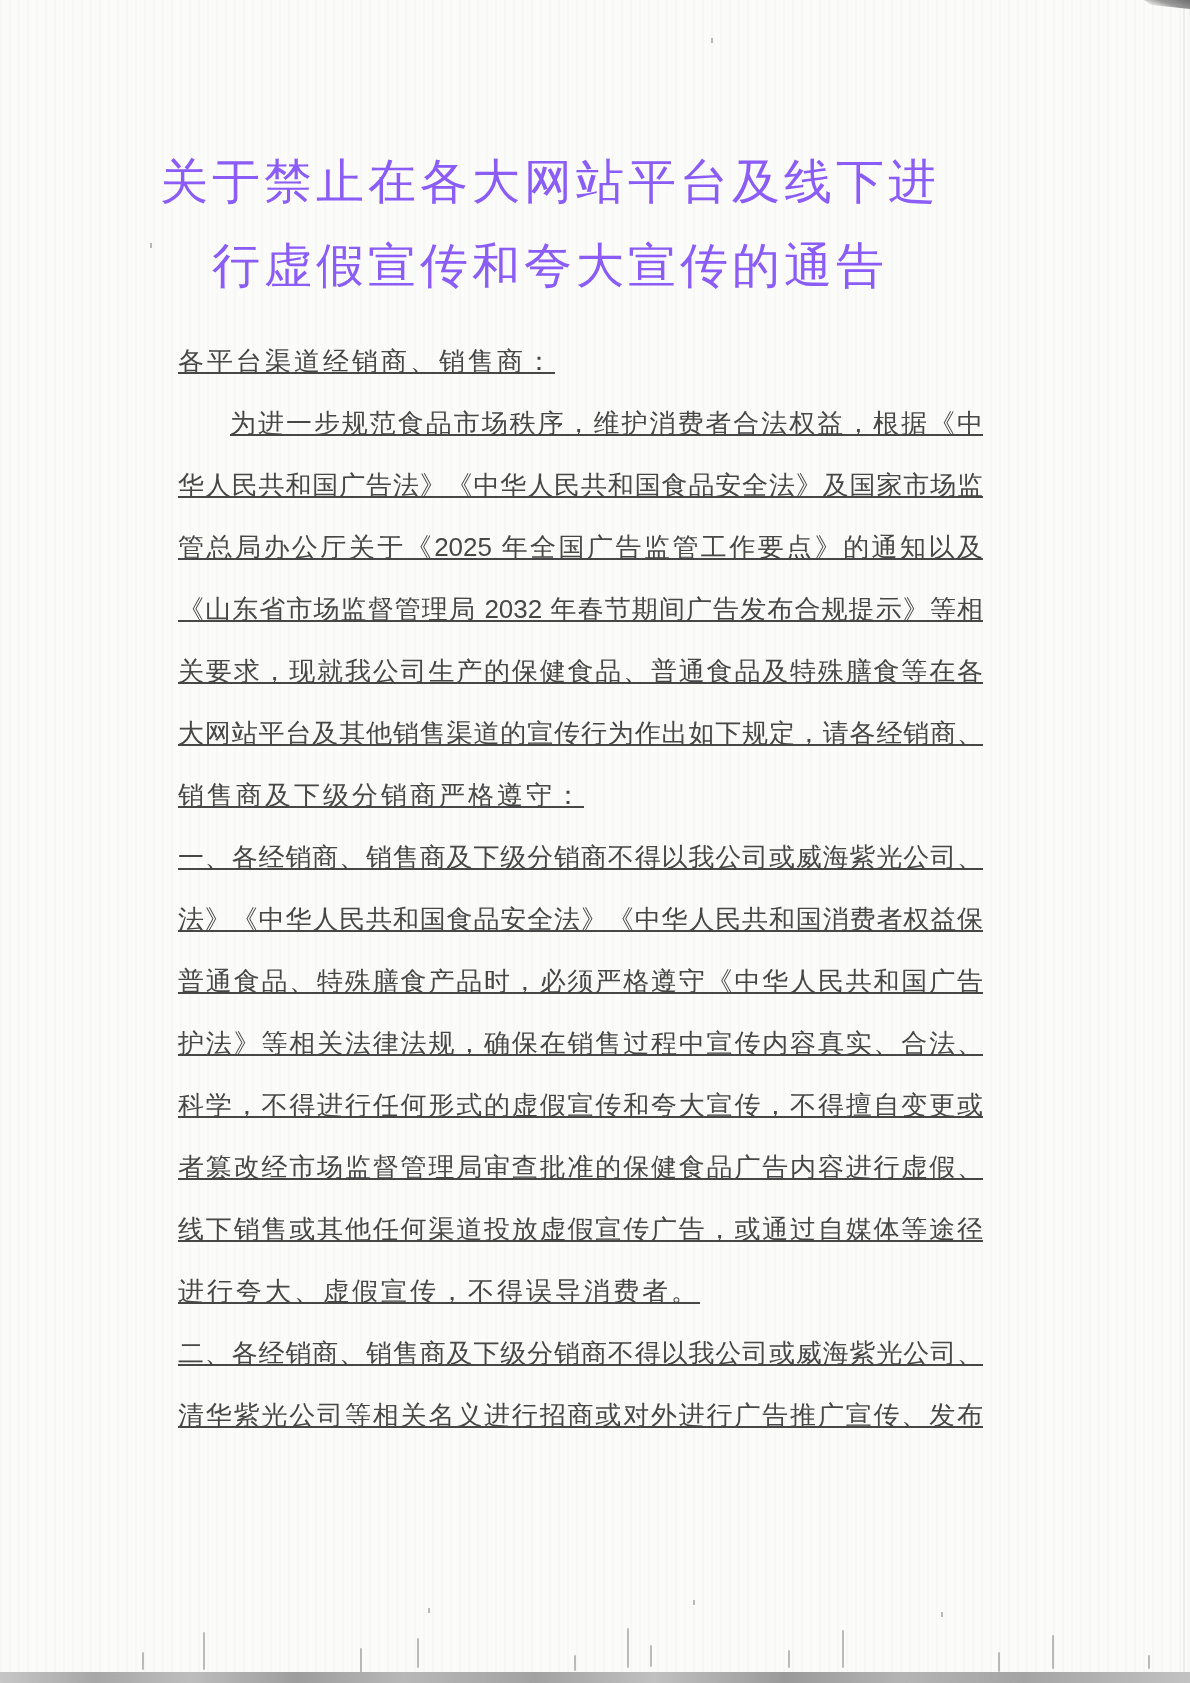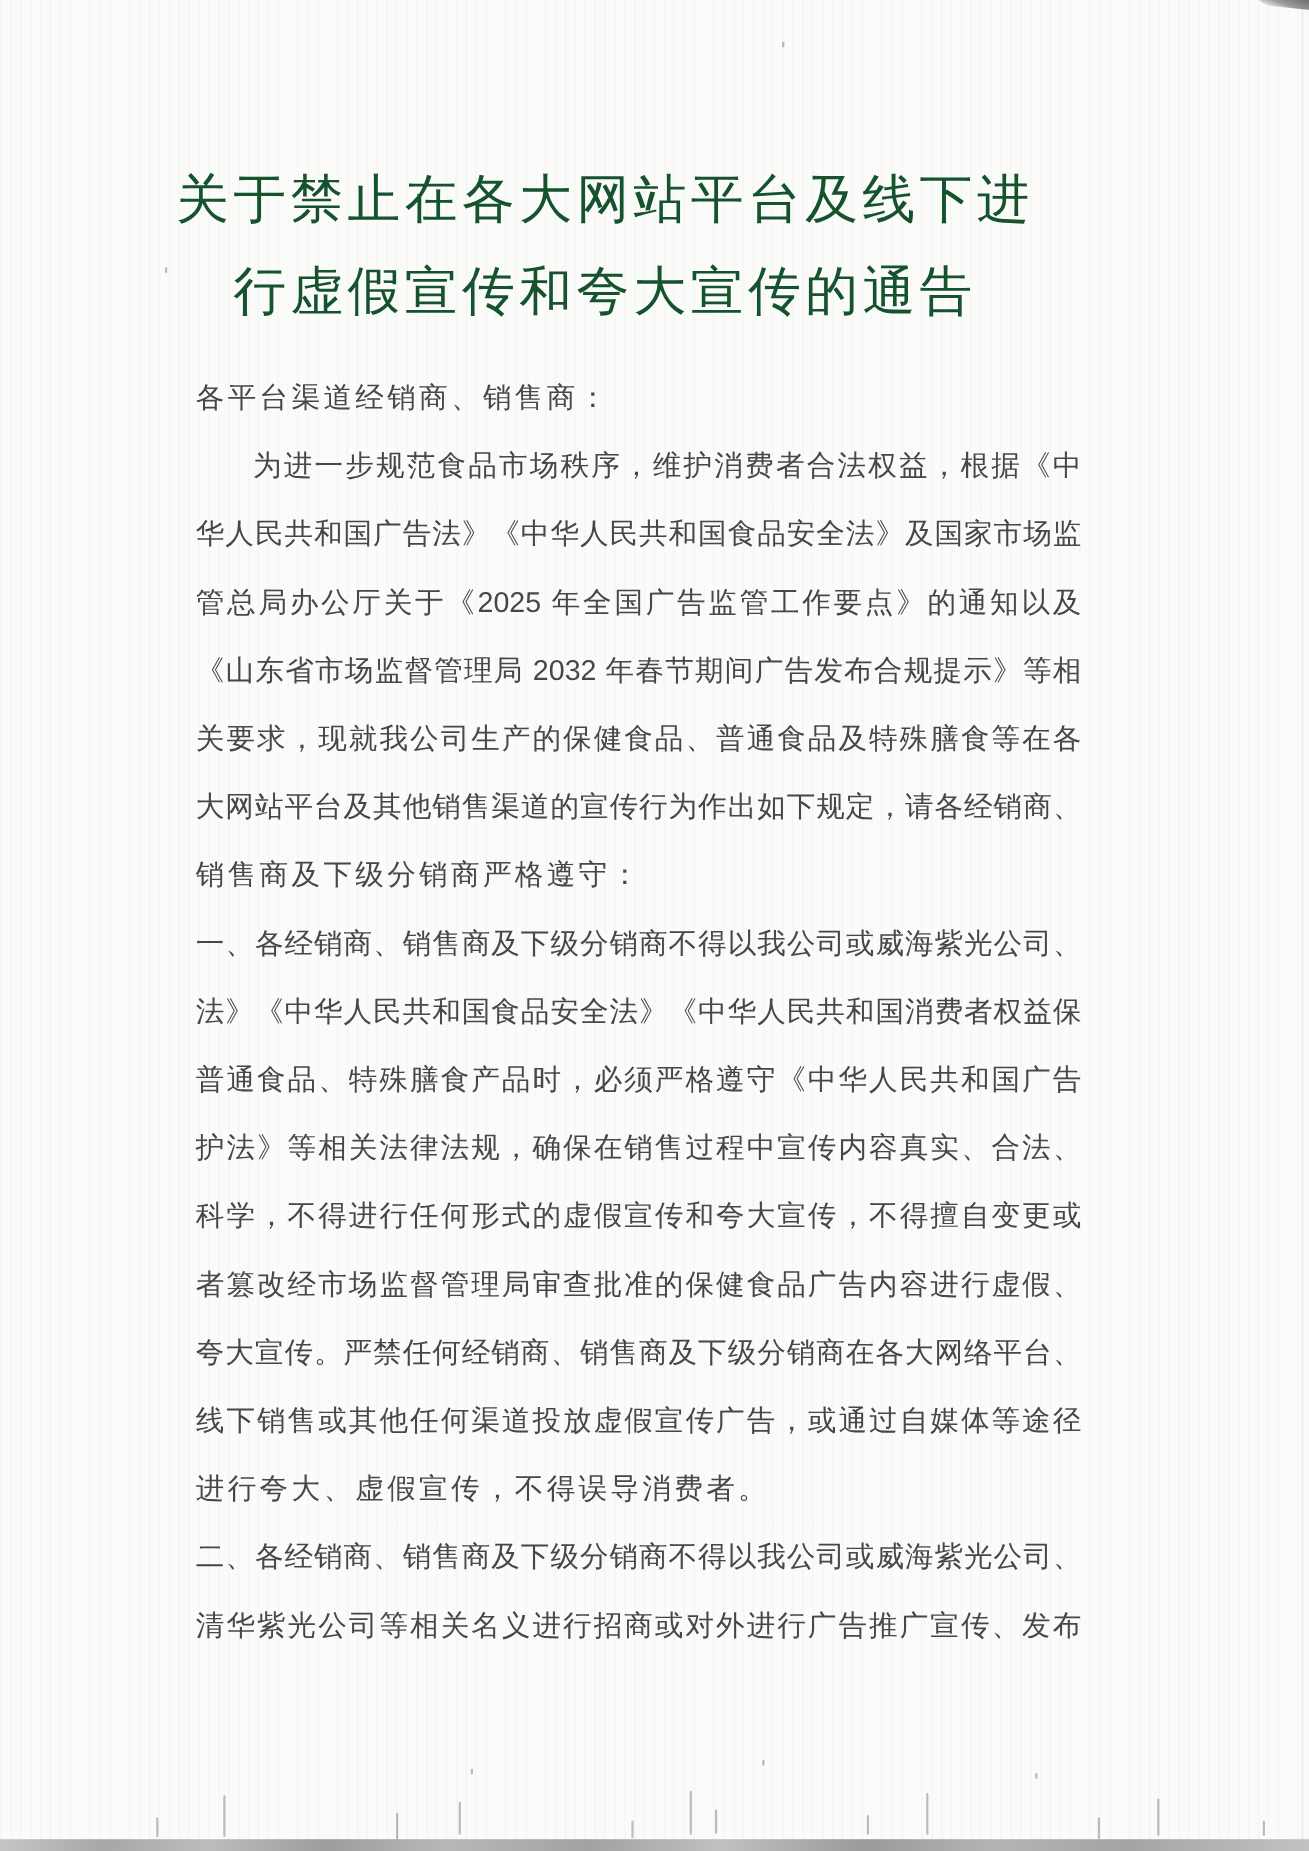--- a/index.html
+++ b/index.html
@@ -24,35 +24,36 @@
     pointer-events: none;
   }
   .title {
     position: absolute;
     top: 140px; left: 0; width: 1100px;
     text-align: center;
     font-size: 48px;
     letter-spacing: 4px;
     line-height: 84px;
     font-weight: 500;
-    color: #14532d;
+    color: #8b5cf6;
   }
   .doc-body {
     position: absolute;
     top: 330px; left: 178px; width: 805px;
     font-size: 26px;
     color: #474747;
   }
   .line {
     height: 62px;
     line-height: 62px;
     text-align: justify;
     text-align-last: justify;
     text-justify: inter-character;
     white-space: pre-wrap;
+    text-decoration: underline;
   }
   .line.no-fill {
     text-align-last: left;
     letter-spacing: 3px;
   }
   .line.indent { text-indent: 52px; }
 
   
   .corner-artifact {
     position: absolute; top: 0; right: 0;
@@ -100,21 +101,20 @@
       <div class="line">《山东省市场监督管理局 2032 年春节期间广告发布合规提示》等相</div>
       <div class="line">关要求，现就我公司生产的保健食品、普通食品及特殊膳食等在各</div>
       <div class="line">大网站平台及其他销售渠道的宣传行为作出如下规定，请各经销商、</div>
       <div class="line no-fill">销售商及下级分销商严格遵守：</div>
       <div class="line">一、各经销商、销售商及下级分销商不得以我公司或威海紫光公司、</div>
       <div class="line">法》《中华人民共和国食品安全法》《中华人民共和国消费者权益保</div>
       <div class="line">普通食品、特殊膳食产品时，必须严格遵守《中华人民共和国广告</div>
       <div class="line">护法》等相关法律法规，确保在销售过程中宣传内容真实、合法、</div>
       <div class="line">科学，不得进行任何形式的虚假宣传和夸大宣传，不得擅自变更或</div>
       <div class="line">者篡改经市场监督管理局审查批准的保健食品广告内容进行虚假、</div>
-      <div class="line">夸大宣传。严禁任何经销商、销售商及下级分销商在各大网络平台、</div>
       <div class="line">线下销售或其他任何渠道投放虚假宣传广告，或通过自媒体等途径</div>
       <div class="line no-fill">进行夸大、虚假宣传，不得误导消费者。</div>
       <div class="line">二、各经销商、销售商及下级分销商不得以我公司或威海紫光公司、</div>
       <div class="line">清华紫光公司等相关名义进行招商或对外进行广告推广宣传、发布</div>
     </div>
 
   <div class="corner-artifact"></div>
   <div class="edge-line"></div>
 
   <i class="mk" style="left:142px;  top:1652px; height:18px;"></i>

